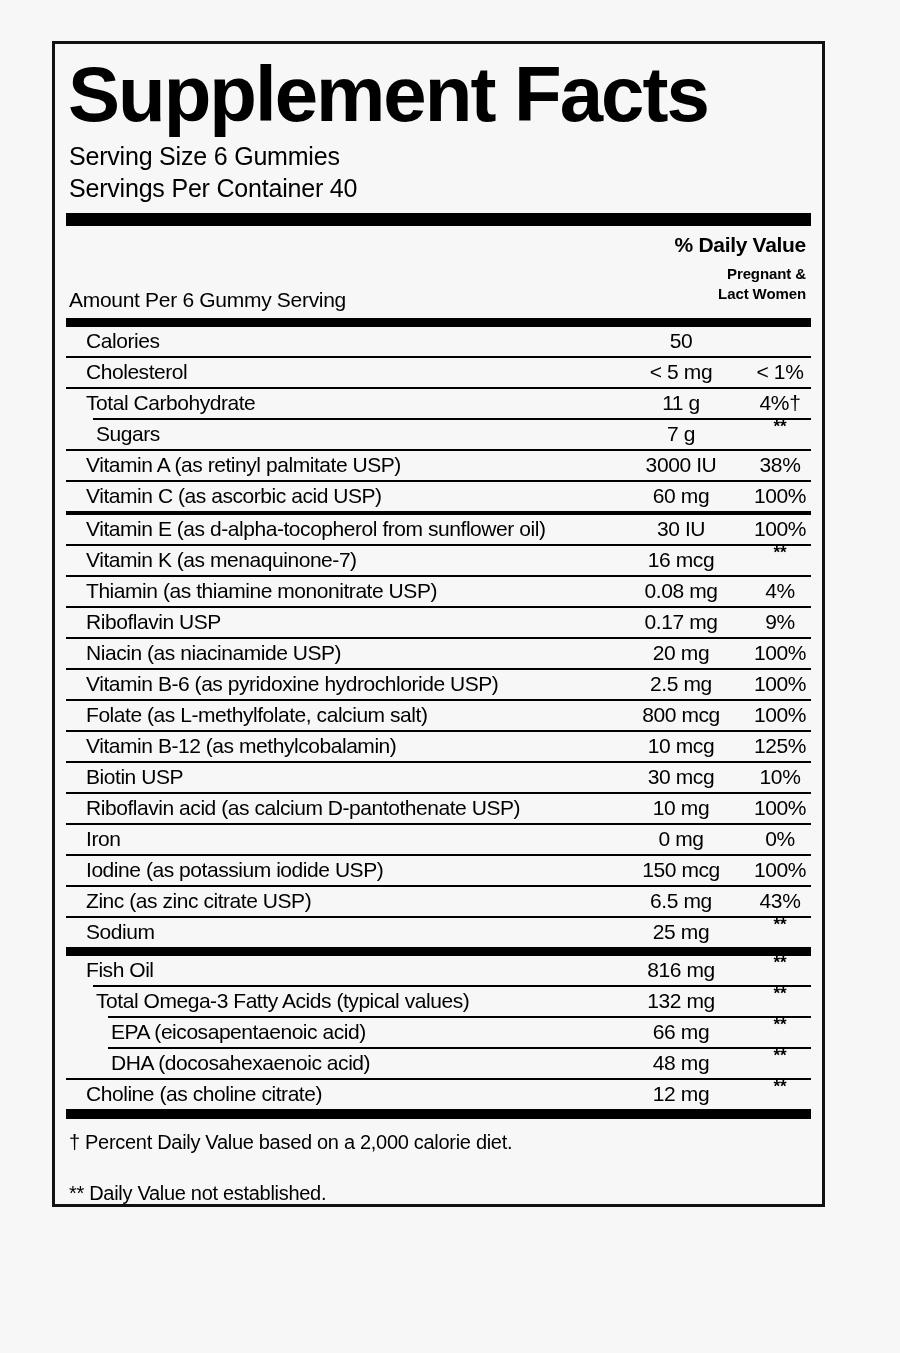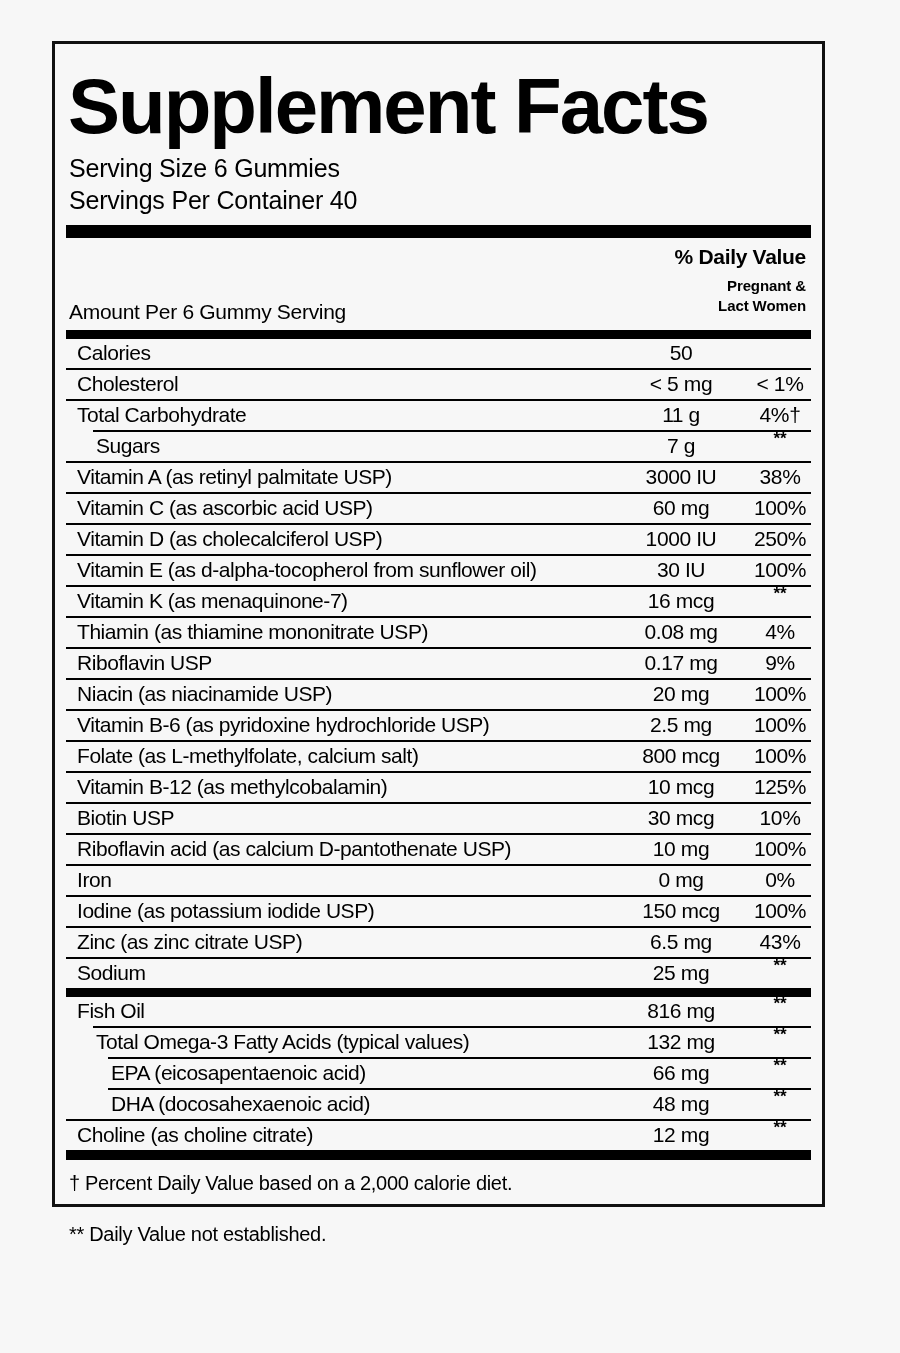--- a/index.html
+++ b/index.html
@@ -19,21 +19,21 @@
 
   #panel {
     position: absolute;
     left: 52px;
     top: 41px;
     width: 773px;
     height: 1166px;
     box-sizing: border-box;
     border: 3px solid #111;
     background: #f7f7f7;
-    padding: 16px 11px;
+    padding: 4px 11px;
   }
 
   
   .title {
     font-size: 78px;
     line-height: 0.95;
     font-weight: 800;
     letter-spacing: -2.0px;
     transform: scaleX(1.0);
     transform-origin: left center;
@@ -94,21 +94,21 @@
     white-space: nowrap;
   }
 
   
   .row {
     position: relative;
     height: 29px;
   }
   .row .nm {
     position: absolute;
-    left: 11px;
+    left: 20px;
     top: 2px;
     font-size: 21px;
     letter-spacing: -0.45px;
     white-space: nowrap;
   }
   .row.i1 .nm { left: 30px; }
   .row.i2 .nm { left: 45px; }
 
   .row .amt {
     position: absolute;
@@ -207,25 +207,20 @@
         <span class="amt">3000 IU</span>
         <span class="dv">38%</span>
       </div>
       <div class="rule"></div>
       <div class="row">
         <span class="nm">Vitamin C (as ascorbic acid USP)</span>
         <span class="amt">60 mg</span>
         <span class="dv">100%</span>
       </div>
       <div class="rule"></div>
-      <div class="row">
-        <span class="nm">Vitamin D (as cholecalciferol USP)</span>
-        <span class="amt">1000 IU</span>
-        <span class="dv">250%</span>
-      </div>
       <div class="rule"></div>
       <div class="row">
         <span class="nm">Vitamin E (as d-alpha-tocopherol from sunflower oil)</span>
         <span class="amt">30 IU</span>
         <span class="dv">100%</span>
       </div>
       <div class="rule"></div>
       <div class="row">
         <span class="nm">Vitamin K (as menaquinone-7)</span>
         <span class="amt">16 mcg</span>

